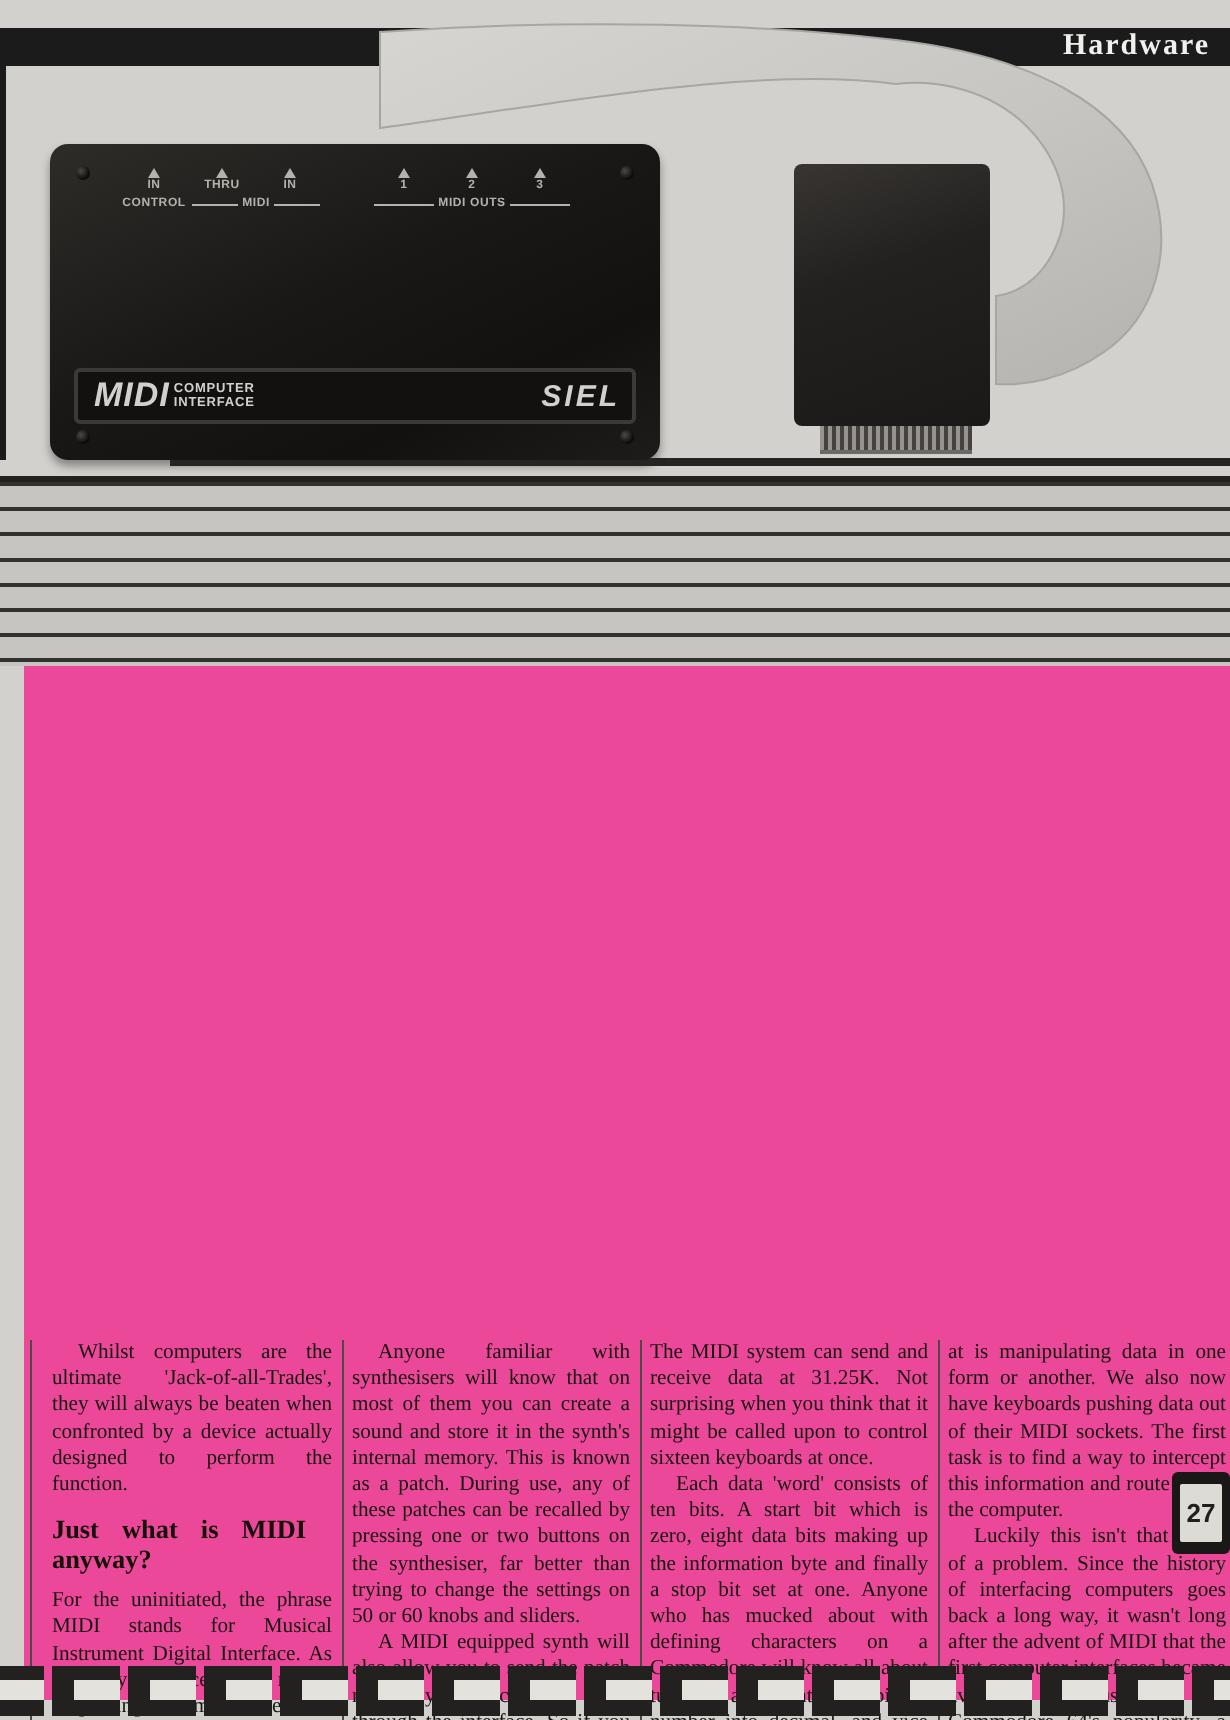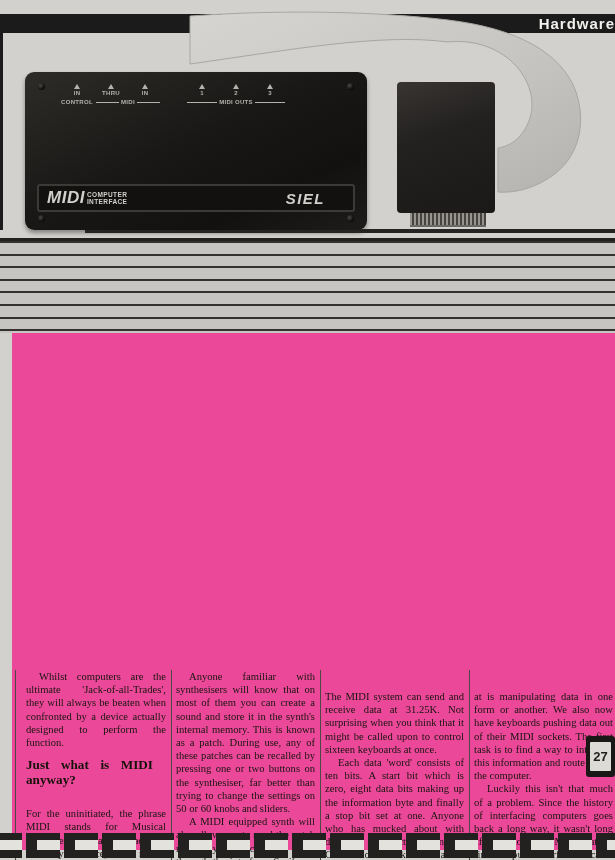--- a/index.html
+++ b/index.html
@@ -10,32 +10,32 @@
     font-family:"Liberation Serif", serif;
   }
 
   
   .banner {
     position:absolute; left:0; top:14px; width:615px; height:19px;
     background:#1b1b1b; z-index:2;
     display:flex; align-items:center; justify-content:flex-end;
   }
   .banner .hw {
-    font-family:Liberation Sans, sans-serif;
+    font-family:Liberation Serif, serif;
     font-weight:bold; font-size:15px; letter-spacing:1px;
-    color:#f2f0ec; 
+    color:#f2f0ec; padding-right:10px;
   }
   .left-edge { position:absolute; left:0; top:14px; width:3px; height:216px; background:#1b1b1b; z-index:3; }
 
   
   .cable { position:absolute; left:0; top:0; z-index:4; }
 
   
   .device {
-    position:absolute; left:25px; top:72px; width:342px; height:158px;
+    position:absolute; left:25px; top:72px; width:305px; height:158px;
     background:linear-gradient(155deg,#2e2c29 0%,#1a1816 45%,#121110 75%,#1e1c1a 100%);
     border-radius:9px; z-index:5;
     box-shadow:0 3px 4px rgba(40,38,36,.45);
   }
   .screw { position:absolute; width:7px; height:7px; border-radius:50%;
     background:radial-gradient(circle at 35% 35%, #4a4845, #0a0908 70%); }
   .pgroup { position:absolute; top:12px; display:flex; }
   .pcol { width:34px; display:flex; flex-direction:column; align-items:center; }
   .tri { width:0; height:0; border-left:3px solid transparent; border-right:3px solid transparent;
          border-bottom:5px solid #b4b2ae; margin-bottom:1px; }
@@ -48,21 +48,21 @@
   .dash { flex:1; border-top:1px solid #b4b2ae; margin:0 2px; }
   .frontstrip {
     position:absolute; left:12px; right:12px; top:112px; height:28px;
     background:#121110; border:2px solid #3c3a37; border-radius:3px;
     display:flex; align-items:center; z-index:6;
   }
   .logo-midi { font-family:"Liberation Sans", sans-serif; font-weight:bold; font-style:italic;
     font-size:17px; color:#d2d0cc; margin-left:8px; letter-spacing:.5px; }
   .logo-stack { font-family:"Liberation Sans", sans-serif; font-weight:bold;
     font-size:6.5px; color:#d2d0cc; line-height:7px; margin-left:2px; letter-spacing:.4px; }
-  .logo-siel { margin-left:auto; margin-right:28px;
+  .logo-siel { margin-left:auto; margin-right:6px;
     font-family:"Liberation Sans", sans-serif; font-weight:bold; font-style:italic;
     font-size:15px; color:#d2d0cc; letter-spacing:1.5px; }
 
   
   .cartridge {
     position:absolute; left:397px; top:82px; width:98px; height:131px;
     background:linear-gradient(160deg,#383532 0%,#232120 40%,#1b1917 100%);
     border-radius:4px; z-index:5;
   }
   .pins {
@@ -85,21 +85,21 @@
   
   .textzone { position:absolute; left:12px; top:333px; width:615px; height:517px; background:#ec4899; }
   .page-rule-left { position:absolute; left:3px; top:337px; width:1px; height:488px; background:#4c4a46; }
   .columns { position:absolute; left:10px; top:337px; width:596px; display:flex; }
   .col { width:149px; padding:0 5px 0 4px; }
   .col + .col { border-left:1px solid #4c4a46; }
   .col p {
     font-size:10.6px; line-height:13.2px; color:#17150f;
     text-align:justify; text-indent:13px;
   }
-  .col p.noindent { text-indent:0;margin-top:20px; }
+  .col p.noindent { text-indent:0; }
   .col h3 {
     font-size:13.2px; line-height:15px; color:#141209;
     font-weight:bold; text-align:justify; margin:8px 13px 7px 0;
   }
 
   
   .badge {
     position:absolute; left:586px; top:736px; width:29px; height:41px;
     background:#191816; border-radius:3px; z-index:7;
     display:flex; align-items:center; justify-content:center;

